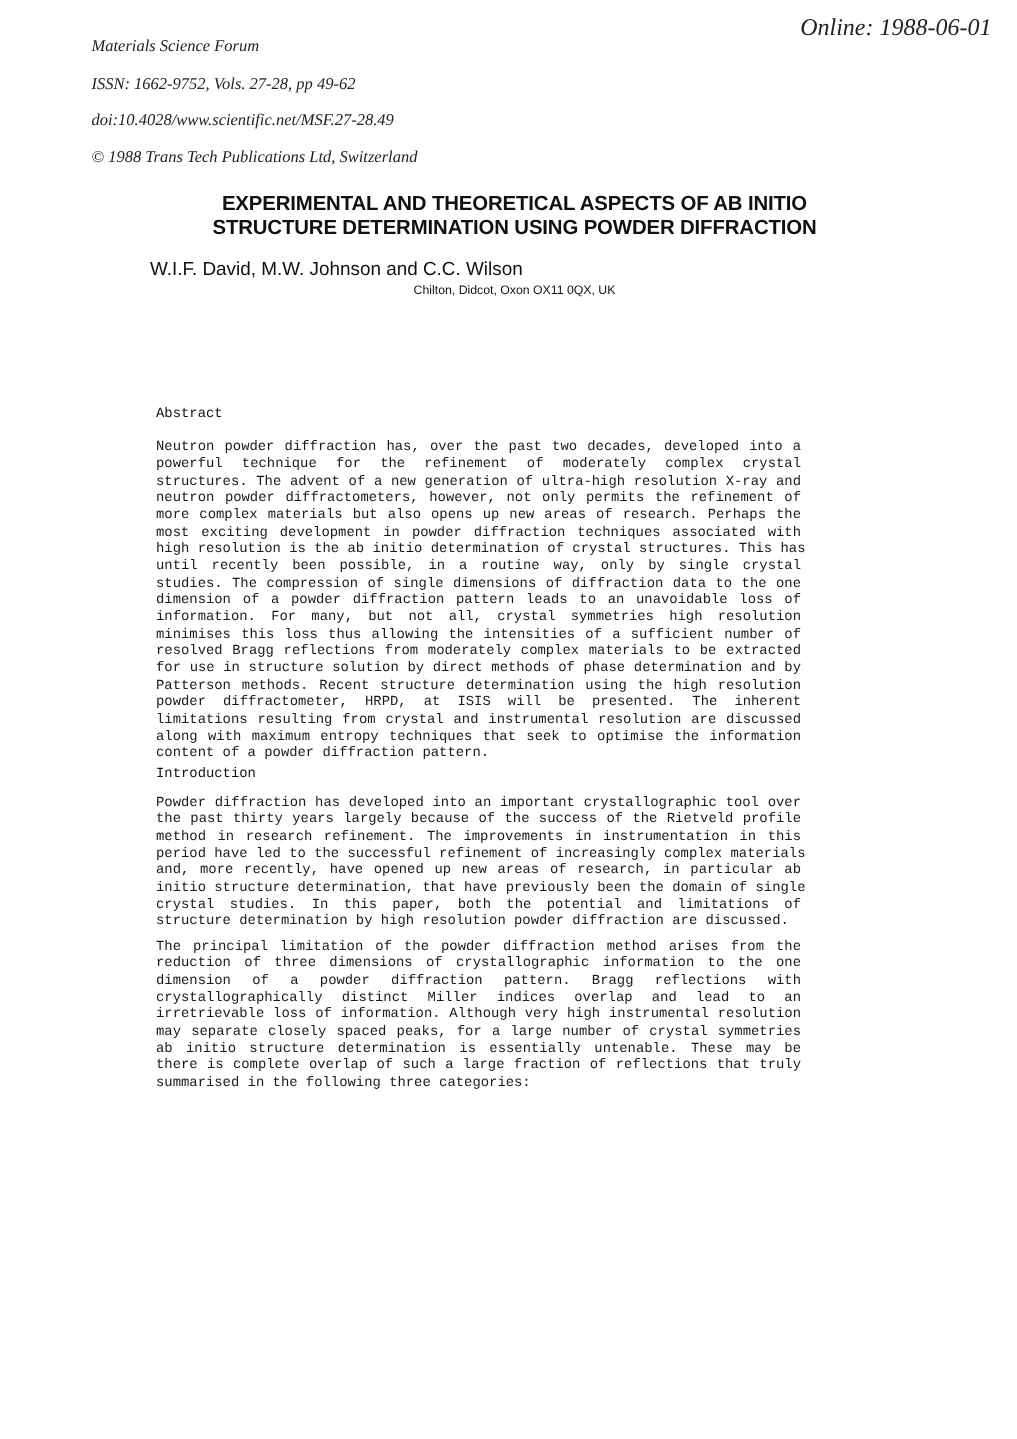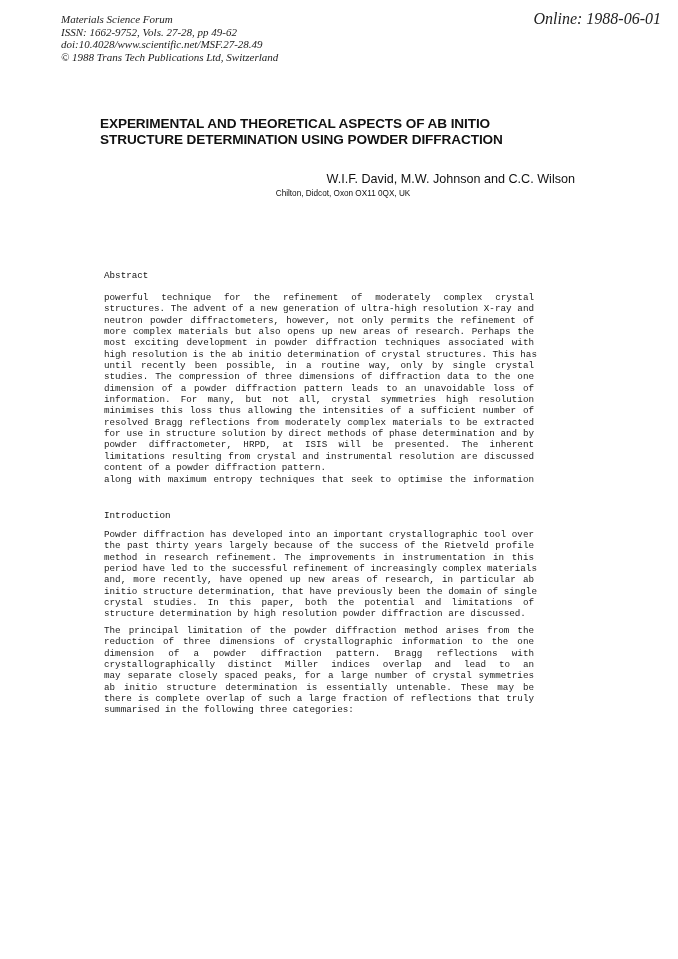--- a/index.html
+++ b/index.html
@@ -1,21 +1,21 @@
 <!DOCTYPE html>
 <html><head>
 <meta charset="utf-8">
 <style>
   html, body { margin: 0; padding: 0; background: #ffffff; }
   body { width: 678px; height: 959px; position: relative; overflow: hidden; color: #1a1a1a; }
   .meta { position: absolute; left: 61px; top: 13px; font-family: "Liberation Serif", serif; font-style: italic; font-size: 11px; line-height: 12.5px; color: #222; }
-  .meta div { white-space: nowrap; }
+  .meta div { white-space: nowrap; margin-top: 12px; }
   .online { position: absolute; right: 17px; top: 13px; font-family: "Liberation Serif", serif; font-style: italic; font-size: 16px; line-height: 12.5px; color: #222; }
-  .title { position: absolute; left: 100px; width: 486px; top: 116px; font-family: "Liberation Sans", sans-serif; font-weight: bold; font-size: 13.6px; line-height: 15.5px; color: #111; letter-spacing: -0.1px; }
-  .authors { position: absolute; left: 89px; width: 486px; top: 172px; text-align: right; font-family: "Liberation Sans", sans-serif; font-size: 12.6px; color: #111; }
+  .title { position: absolute; left: 100px; width: 486px; top: 128px; text-align: center; font-family: "Liberation Sans", sans-serif; font-weight: bold; font-size: 13.6px; line-height: 15.5px; color: #111; letter-spacing: -0.1px; }
+  .authors { position: absolute; left: 100px; width: 486px; top: 172px; text-align: left; font-family: "Liberation Sans", sans-serif; font-size: 12.6px; color: #111; }
   .affil { position: absolute; left: 100px; width: 486px; top: 189px; text-align: center; font-family: "Liberation Sans", sans-serif; font-size: 8.2px; line-height: 10.5px; color: #111; }
   .mono { font-family: "Liberation Mono", monospace; font-size: 9.25px; line-height: 11.35px; color: #1a1a1a; }
   .heading { position: absolute; left: 104px; font-family: "Liberation Mono", monospace; font-weight: normal; font-size: 9.25px; color: #111; }
   .para { position: absolute; left: 104px; width: 430px; }
   .para .ln { display: block; text-align: justify; text-align-last: justify; white-space: nowrap; height: 11.35px; }
   .para .ln.last { text-align-last: left; }
 </style>
 </head>
 <body>
 
@@ -32,52 +32,55 @@
   <div>STRUCTURE DETERMINATION USING POWDER DIFFRACTION</div>
 </div>
 
 <div class="authors">W.I.F. David, M.W. Johnson and C.C. Wilson</div>
 <div class="affil">
   <div>Chilton, Didcot, Oxon OX11 0QX, UK</div>
 </div>
 
 <div class="heading" style="top:270px;">Abstract</div>
 <div class="para mono" style="top:292px;">
+    <span class="ln">Neutron powder diffraction has, over the past two decades, developed into a</span>
     <span class="ln">powerful technique for the refinement of moderately complex crystal</span>
     <span class="ln">structures. The advent of a new generation of ultra-high resolution X-ray and</span>
     <span class="ln">neutron powder diffractometers, however, not only permits the refinement of</span>
     <span class="ln">more complex materials but also opens up new areas of research. Perhaps the</span>
     <span class="ln">most exciting development in powder diffraction techniques associated with</span>
     <span class="ln">high resolution is the ab initio determination of crystal structures. This has</span>
     <span class="ln">until recently been possible, in a routine way, only by single crystal</span>
-    <span class="ln">studies. The compression of three dimensions of diffraction data to the one</span>
+    <span class="ln">studies. The compression of single dimensions of diffraction data to the one</span>
     <span class="ln">dimension of a powder diffraction pattern leads to an unavoidable loss of</span>
     <span class="ln">information. For many, but not all, crystal symmetries high resolution</span>
     <span class="ln">minimises this loss thus allowing the intensities of a sufficient number of</span>
     <span class="ln">resolved Bragg reflections from moderately complex materials to be extracted</span>
     <span class="ln">for use in structure solution by direct methods of phase determination and by</span>
+    <span class="ln">Patterson methods. Recent structure determination using the high resolution</span>
     <span class="ln">powder diffractometer, HRPD, at ISIS will be presented. The inherent</span>
     <span class="ln">limitations resulting from crystal and instrumental resolution are discussed</span>
+    <span class="ln">along with maximum entropy techniques that seek to optimise the information</span>
     <span class="ln last">content of a powder diffraction pattern.</span>
-    <span class="ln">along with maximum entropy techniques that seek to optimise the information</span>
   </div>
 
 <div class="heading" style="top:510px;">Introduction</div>
 <div class="para mono" style="top:529px;">
     <span class="ln">Powder diffraction has developed into an important crystallographic tool over</span>
     <span class="ln">the past thirty years largely because of the success of the Rietveld profile</span>
     <span class="ln">method in research refinement. The improvements in instrumentation in this</span>
     <span class="ln">period have led to the successful refinement of increasingly complex materials</span>
     <span class="ln">and, more recently, have opened up new areas of research, in particular ab</span>
     <span class="ln">initio structure determination, that have previously been the domain of single</span>
     <span class="ln">crystal studies. In this paper, both the potential and limitations of</span>
     <span class="ln last">structure determination by high resolution powder diffraction are discussed.</span>
   </div>
 <div class="para mono" style="top:625px;font-family:Liberation Mono, monospace;">
     <span class="ln">The principal limitation of the powder diffraction method arises from the</span>
     <span class="ln">reduction of three dimensions of crystallographic information to the one</span>
     <span class="ln">dimension of a powder diffraction pattern. Bragg reflections with</span>
     <span class="ln">crystallographically distinct Miller indices overlap and lead to an</span>
+    <span class="ln">irretrievable loss of information. Although very high instrumental resolution</span>
     <span class="ln">may separate closely spaced peaks, for a large number of crystal symmetries</span>
     <span class="ln">ab initio structure determination is essentially untenable. These may be</span>
     <span class="ln">there is complete overlap of such a large fraction of reflections that truly</span>
     <span class="ln last">summarised in the following three categories:</span>
   </div>
 
 </body></html>

